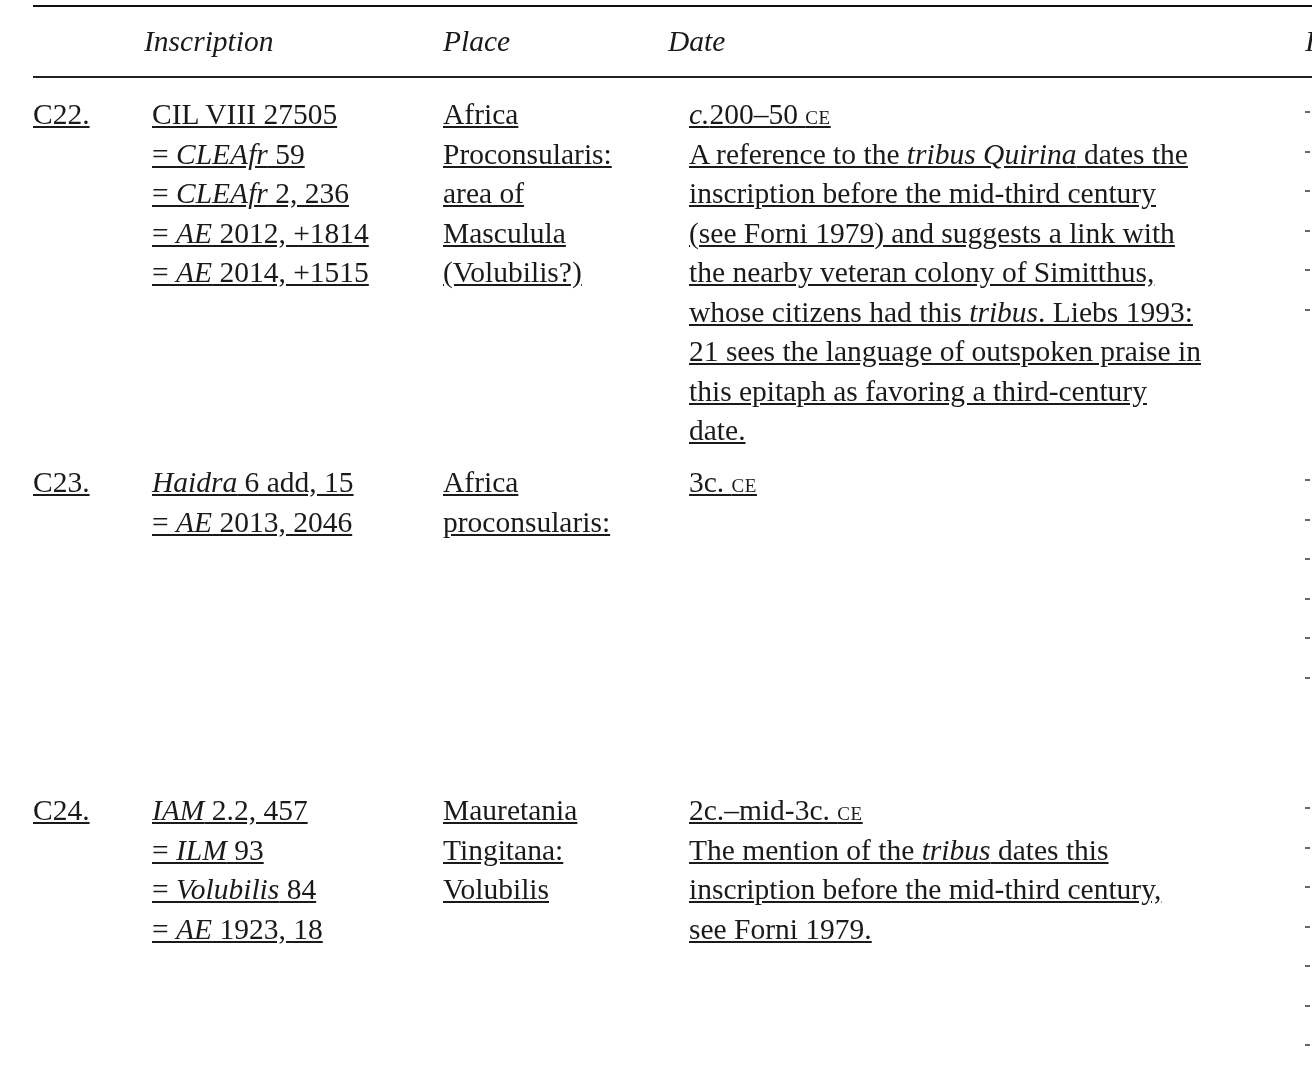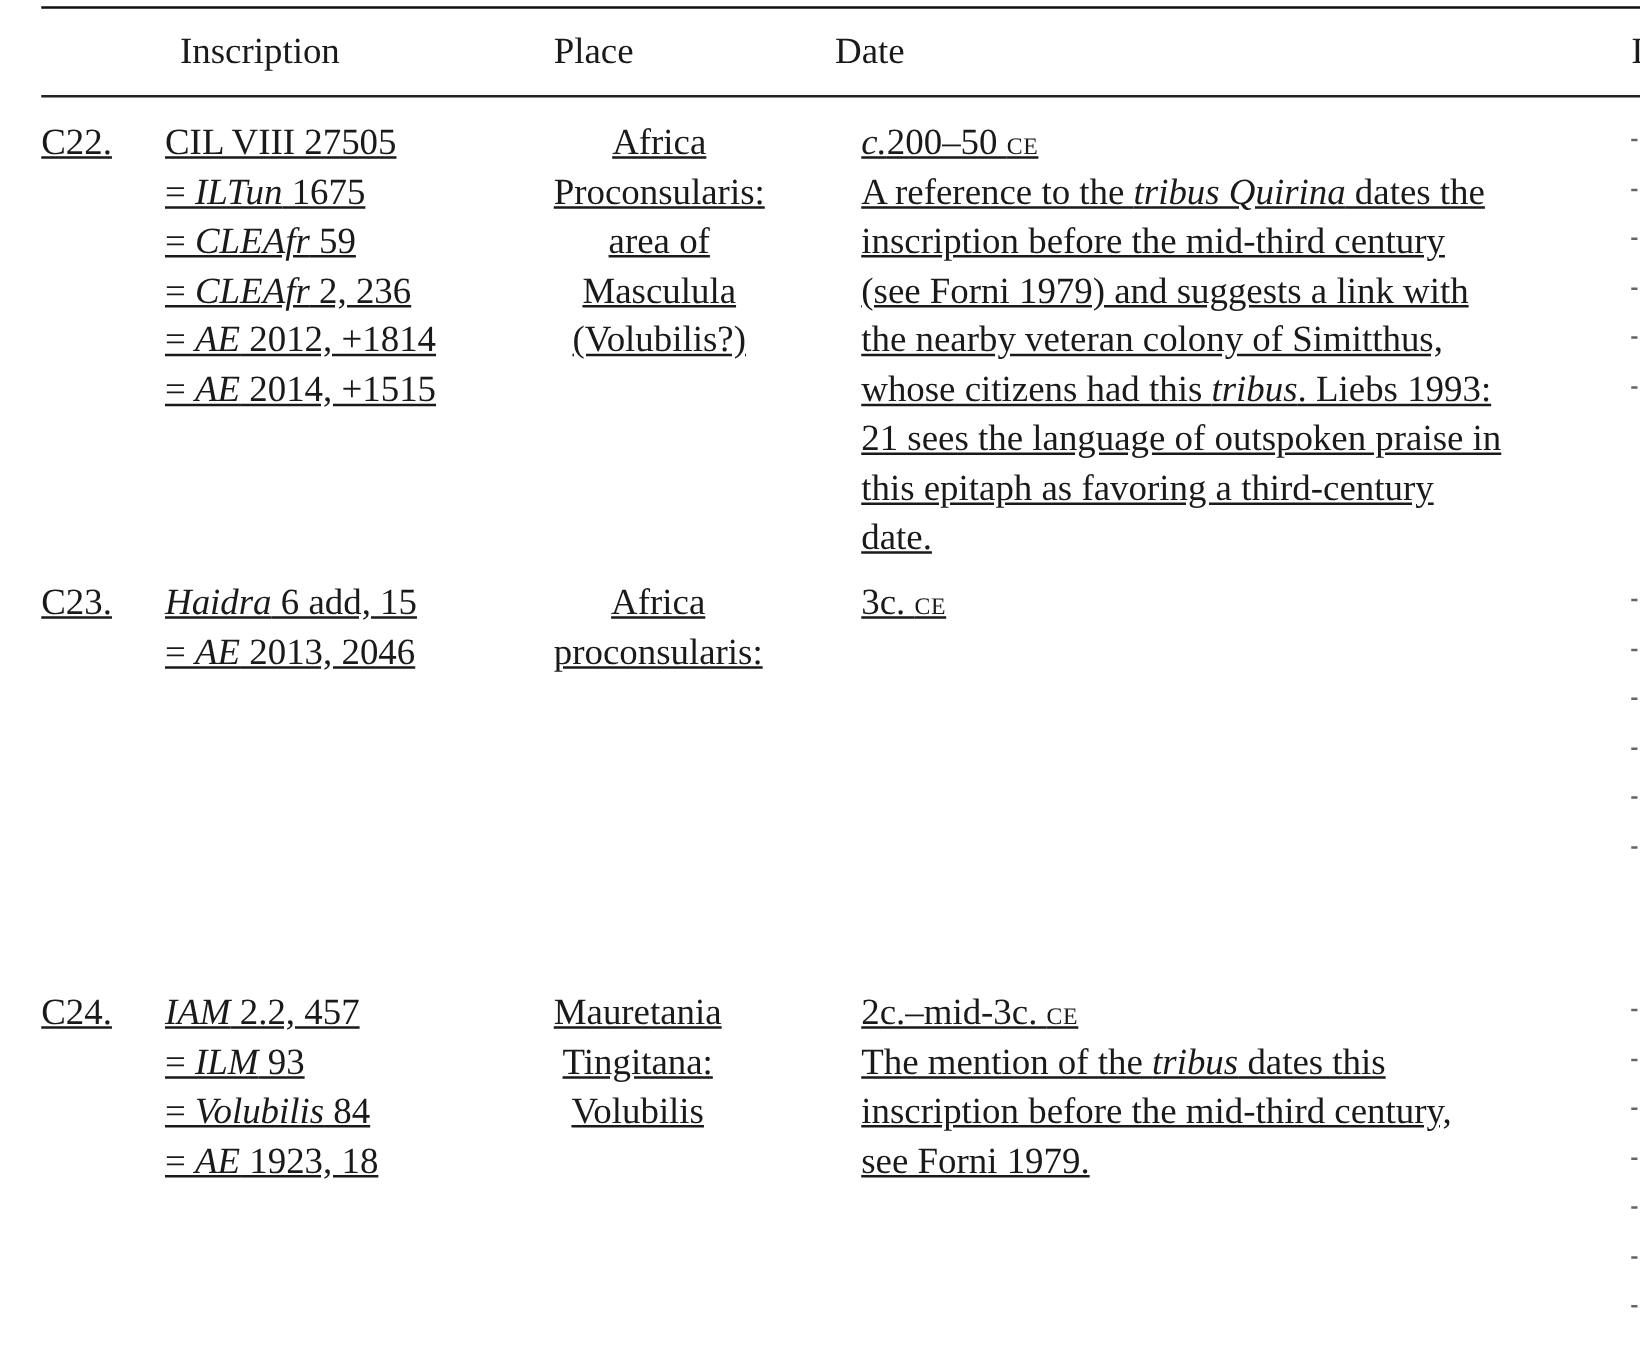--- a/index.html
+++ b/index.html
@@ -30,24 +30,25 @@
       left: 33px;
       top: 76px;
       width: 1279px;
       height: 1.5px;
       background: #222;
     }
     .hdr {
       position: absolute;
       top: 22px;
       white-space: nowrap;
+      font-style: italic;
     }
     .col-num { position: absolute; left: 33px; white-space: nowrap; }
-    .col-ins { position: absolute; left: 132px; white-space: nowrap; }
-    .col-place { position: absolute; left: 443px; white-space: nowrap; text-align: center; }
+    .col-ins { position: absolute; left: 152px; white-space: nowrap; }
+    .col-place { position: absolute; left: 443px; white-space: nowrap; }
     .col-date { position: absolute; left: 689px; width: 600px; }
     .line { display: block; height: 39.5px; white-space: nowrap; text-decoration: underline; }
     .sc { font-variant: small-caps; text-transform: lowercase; font-size: 0.92em; letter-spacing: 0.02em; text-align: center; }
     i { font-style: italic; }
     .row { position: absolute; left: 0; width: 1312px; }
     .clip-col {
       position: absolute;
       left: 1304px;
       width: 8px;
       overflow: hidden;
@@ -82,21 +83,20 @@
 </div>
 
 <div class="rule-head"></div>
 
 <div class="row" style="top:95px">
   <div class="col-num">
     <span class="line">C22.</span>
   </div>
   <div class="col-ins">
     <span class="line"><span></span><i></i><span>CIL VIII 27505</span></span>
-    <span class="line"><span>= </span><i>ILTun</i><span> 1675</span></span>
     <span class="line"><span>= </span><i>CLEAfr</i><span> 59</span></span>
     <span class="line"><span>= </span><i>CLEAfr</i><span> 2, 236</span></span>
     <span class="line"><span>= </span><i>AE</i><span> 2012, +1814</span></span>
     <span class="line"><span>= </span><i>AE</i><span> 2014, +1515</span></span>
   </div>
   <div class="col-place">
     <span class="line">Africa</span>
     <span class="line">Proconsularis:</span>
     <span class="line">area of</span>
     <span class="line">Masculula</span>

